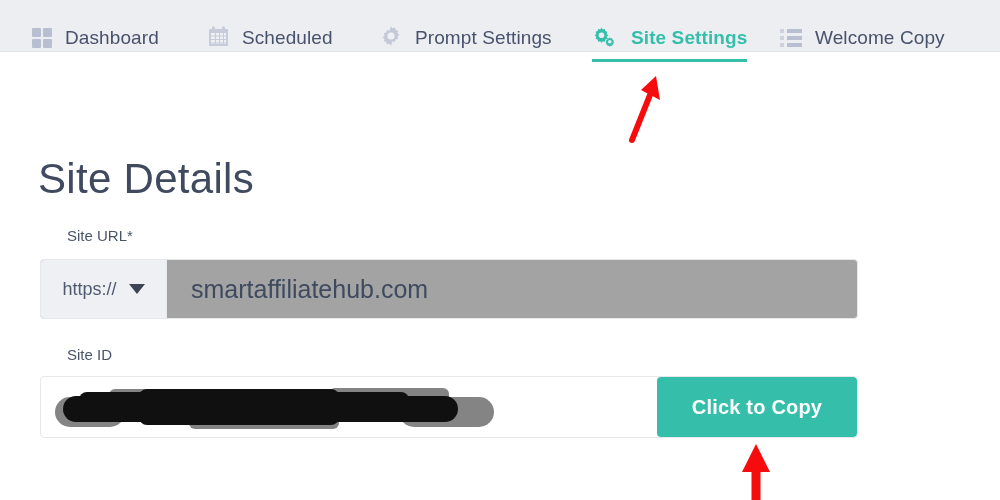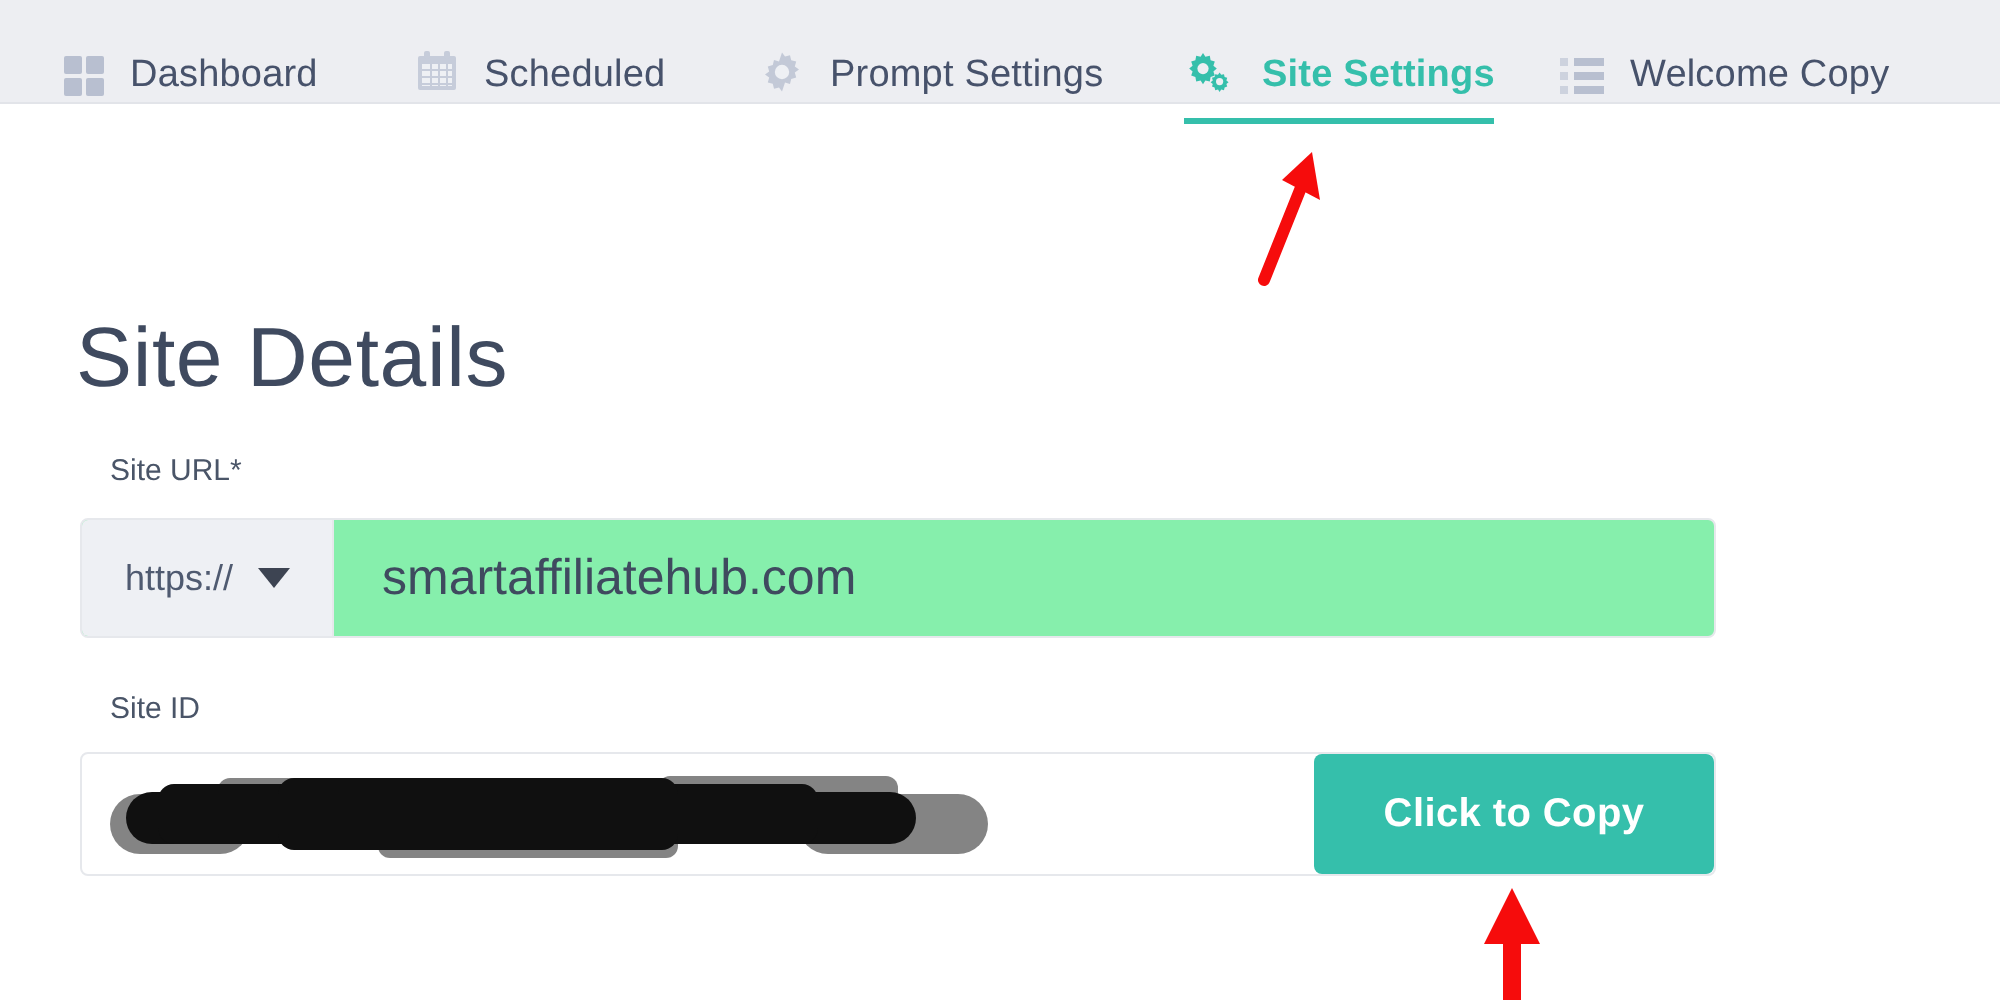--- a/index.html
+++ b/index.html
@@ -83,31 +83,32 @@
     font-size: 42px;
     color: #3f4a5f;
     font-weight: normal;
     letter-spacing: .3px;
   }
 
   .field-label {
     position: absolute;
     font-size: 15px;
     color: #4a5568;
+    margin-left: 12px;
   }
   .label-url { left: 55px; top: 227px; }
   .label-siteid { left: 55px; top: 346px; }
 
   .url-field {
     position: absolute;
     left: 40px; top: 259px;
     width: 818px; height: 60px;
     border: 1px solid #e6e8ec;
     border-radius: 4px;
-    background: #86efac;
+    background: #a3a3a3;
     display: flex;
     align-items: stretch;
     overflow: hidden;
   }
   .url-prefix {
     width: 126px;
     background: #eef0f4;
     border-right: 1px solid #e6e8ec;
     display: flex;
     align-items: center;

